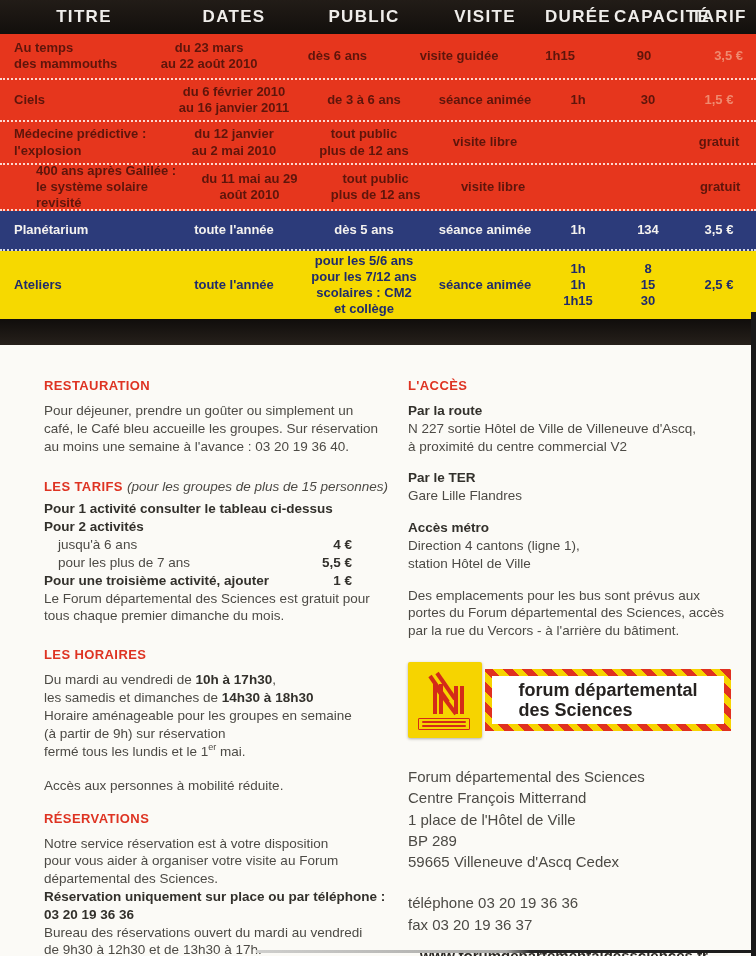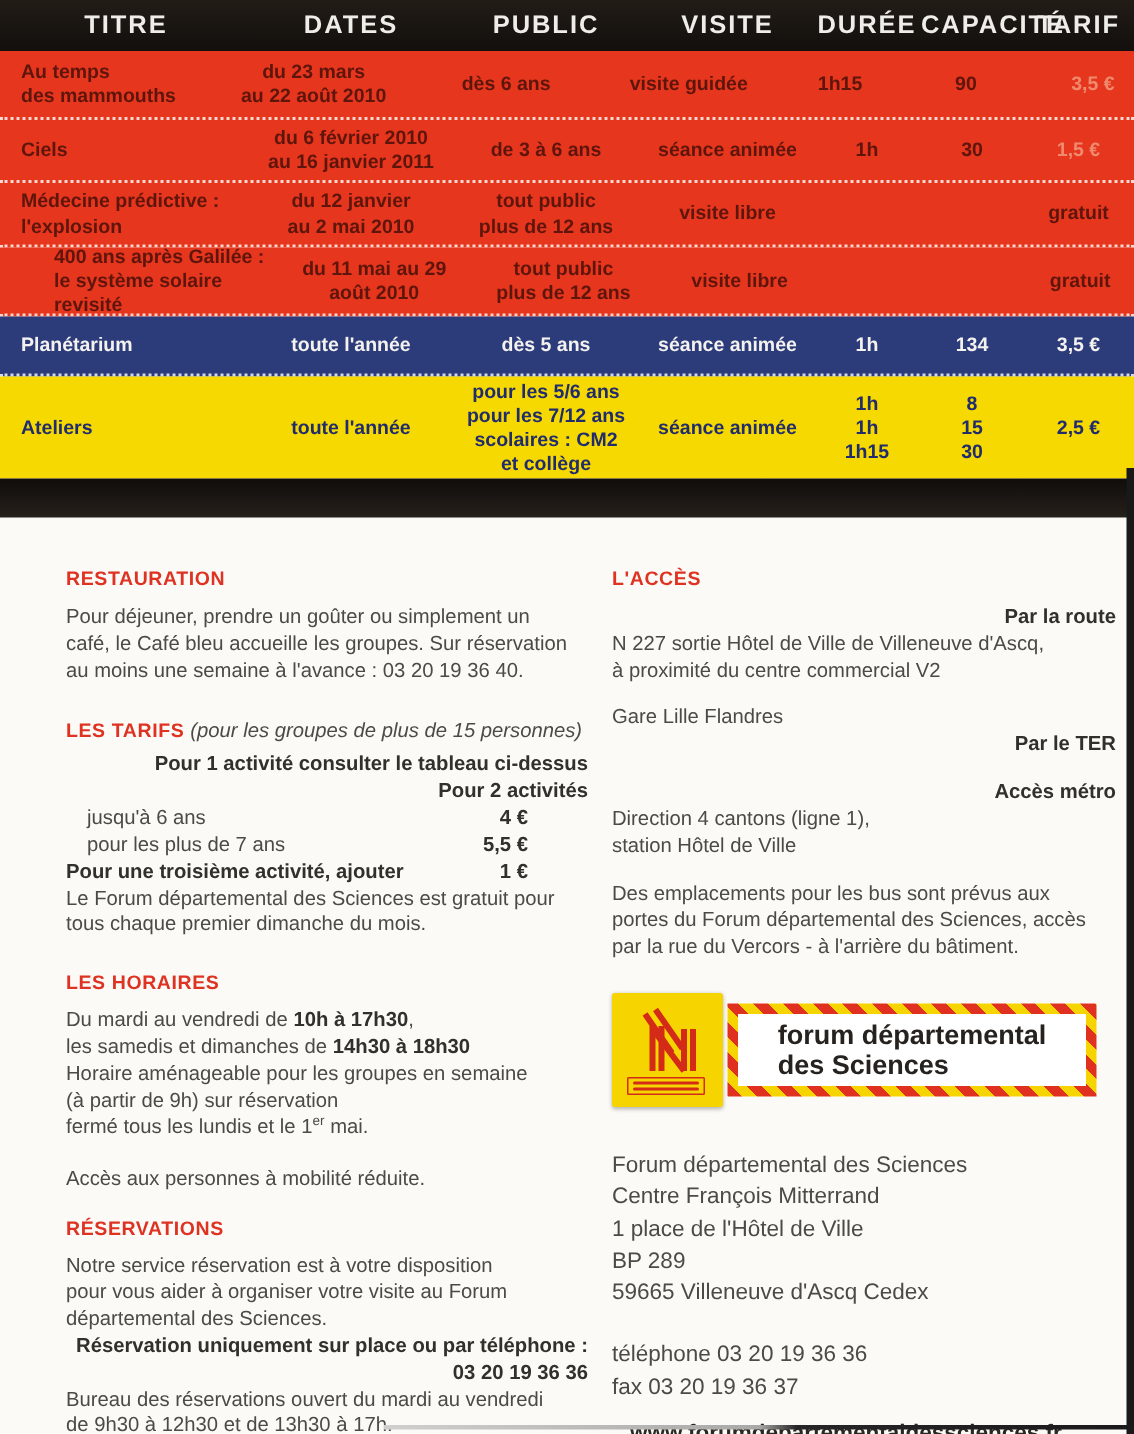--- a/index.html
+++ b/index.html
@@ -40,21 +40,21 @@
   .col-left{width:348px;flex:none;}
   .col-right{width:336px;flex:none;margin-left:16px;}
   .sec-head{
     color:#de3322;font-size:13px;font-weight:bold;letter-spacing:.4px;
     margin:0 0 9px 0;
   }
   .bodytext{
     color:#4c4a45;font-size:13.5px;line-height:1.32;margin:0;
     white-space:pre-line;
   }
-  .boldtext{color:#32302b;font-weight:bold;text-align:right;}
+  .boldtext{color:#32302b;font-weight:bold;}
   .inline-note{color:#4c4a45;font-weight:normal;font-style:italic;font-size:13.5px;letter-spacing:0;}
   .tarif-row{display:flex;justify-content:space-between;width:308px;
     font-size:13.5px;line-height:1.32;color:#4c4a45;}
   .tarif-row .lbl.ind{padding-left:14px;}
   .tarif-row.b{font-weight:bold;color:#32302b;}
   .tarif-row .prc{font-weight:bold;color:#32302b;}
   sup{font-size:9px;}
   
   .logo-row{display:flex;align-items:flex-start;margin:22px 0 24px 0;height:80px;}
   .logo-square{
@@ -236,22 +236,22 @@
 
     <div>
       <p class="sec-head">L'ACCÈS</p>
 
       <div style="margin-bottom:14px;">
         <p class="bodytext boldtext mb0">Par la route</p>
         <p class="bodytext">N 227 sortie Hôtel de Ville de Villeneuve d'Ascq,
 à proximité du centre commercial V2</p>
       </div>
       <div style="margin-bottom:14px;">
+        <p class="bodytext boldtext mb0">Par le TER</p>
         <p class="bodytext">Gare Lille Flandres</p>
-        <p class="bodytext boldtext mb0">Par le TER</p>
       </div>
       <div style="margin-bottom:14px;">
         <p class="bodytext boldtext mb0">Accès métro</p>
         <p class="bodytext">Direction 4 cantons (ligne 1),
 station Hôtel de Ville</p>
       </div>
       <p class="bodytext">Des emplacements pour les bus sont prévus aux
 portes du Forum départemental des Sciences, accès
 par la rue du Vercors - à l'arrière du bâtiment.</p>
     </div>

